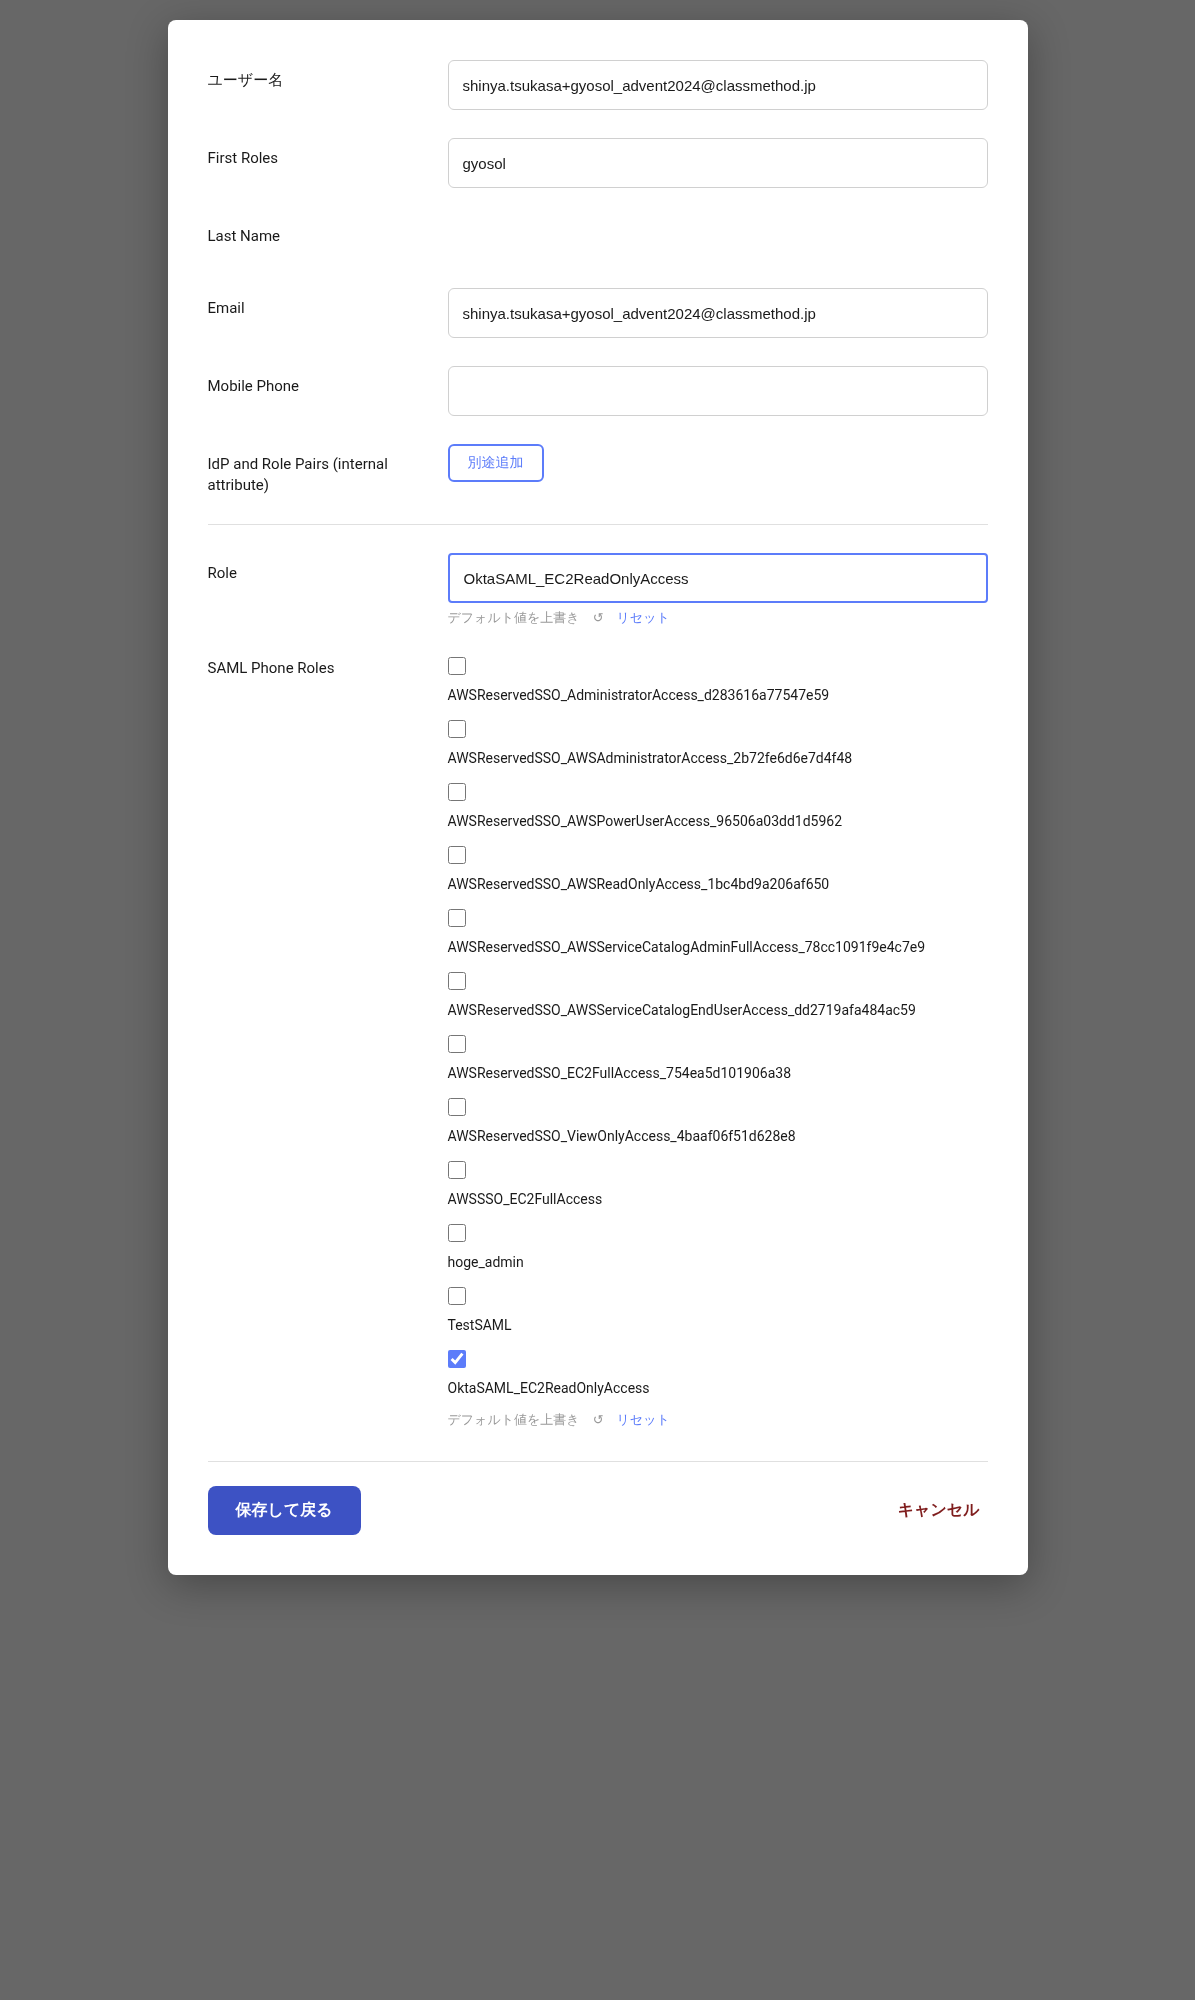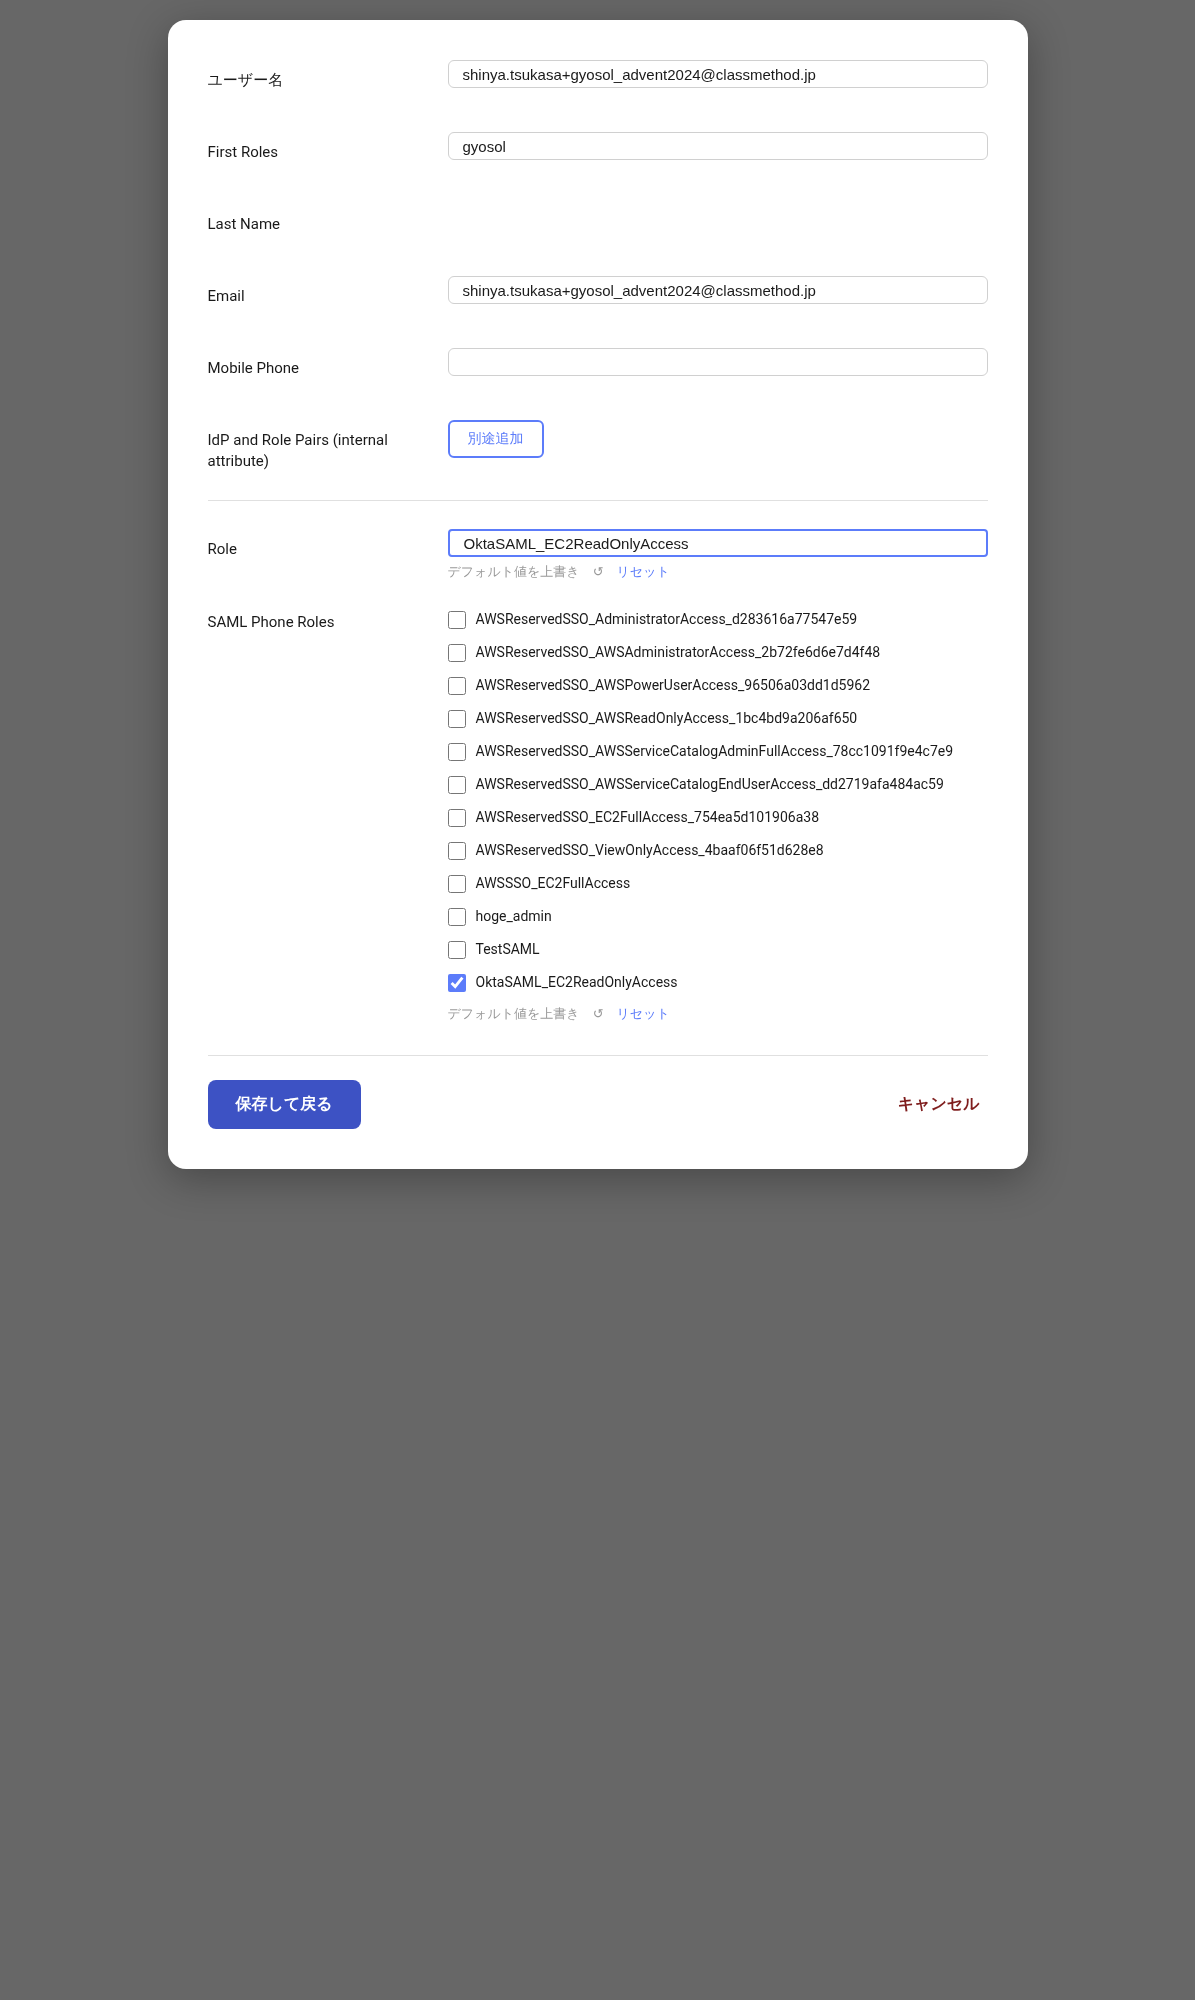--- a/index.html
+++ b/index.html
@@ -23,21 +23,21 @@
       min-height: 2000px;
       background: rgba(100, 100, 100, 0.5);
       display: flex;
       justify-content: center;
       align-items: flex-start;
       padding-top: 20px;
     }
 
     .modal {
       background: #fff;
-      border-radius: 18px;
+      border-radius: 8px;
       width: 860px;
       padding: 40px 40px 40px 40px;
       box-shadow: 0 10px 40px rgba(0,0,0,0.3);
       position: relative;
     }
 
     .form-row {
       display: flex;
       align-items: flex-start;
       margin-bottom: 28px;
@@ -52,21 +52,21 @@
       padding-top: 10px;
       line-height: 1.4;
     }
 
     .form-control-wrap {
       flex: 1;
     }
 
     .form-input {
       width: 100%;
-      height: 28px;
+      height: 50px;
       border: 1px solid #d0d0d0;
       border-radius: 6px;
       padding: 0 14px;
       font-size: 15px;
       color: #1a1a1a;
       outline: none;
       background: #fff;
     }
 
     .form-input.role-input {
@@ -116,20 +116,21 @@
 
     .saml-roles-wrap {
       flex: 1;
     }
 
     .saml-role-item {
       display: flex;
       align-items: flex-start;
       margin-bottom: 12px;
       gap: 10px;
+      flex-direction: column;
     }
 
     .saml-role-item input[type="checkbox"] {
       width: 18px;
       height: 18px;
       margin-top: 2px;
       accent-color: #5c7cfa;
       cursor: pointer;
       flex-shrink: 0;
     }

